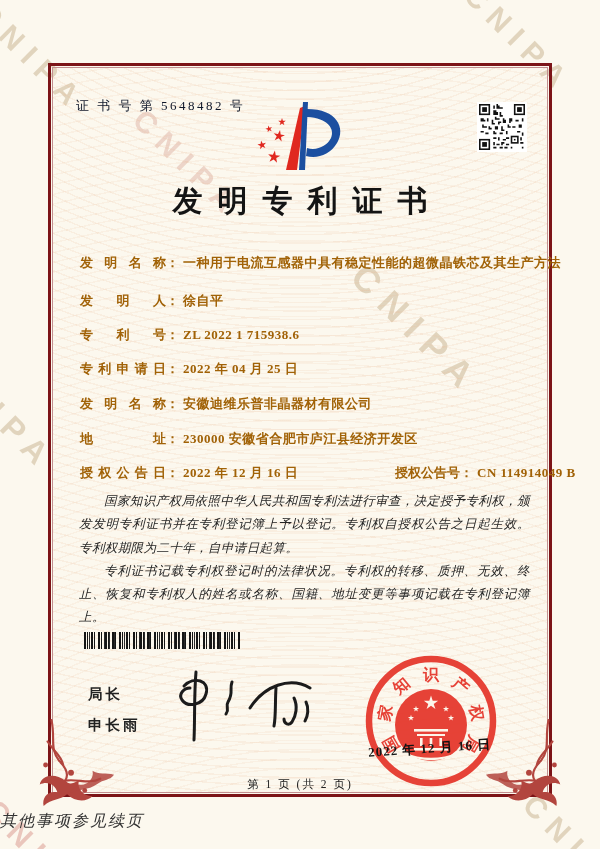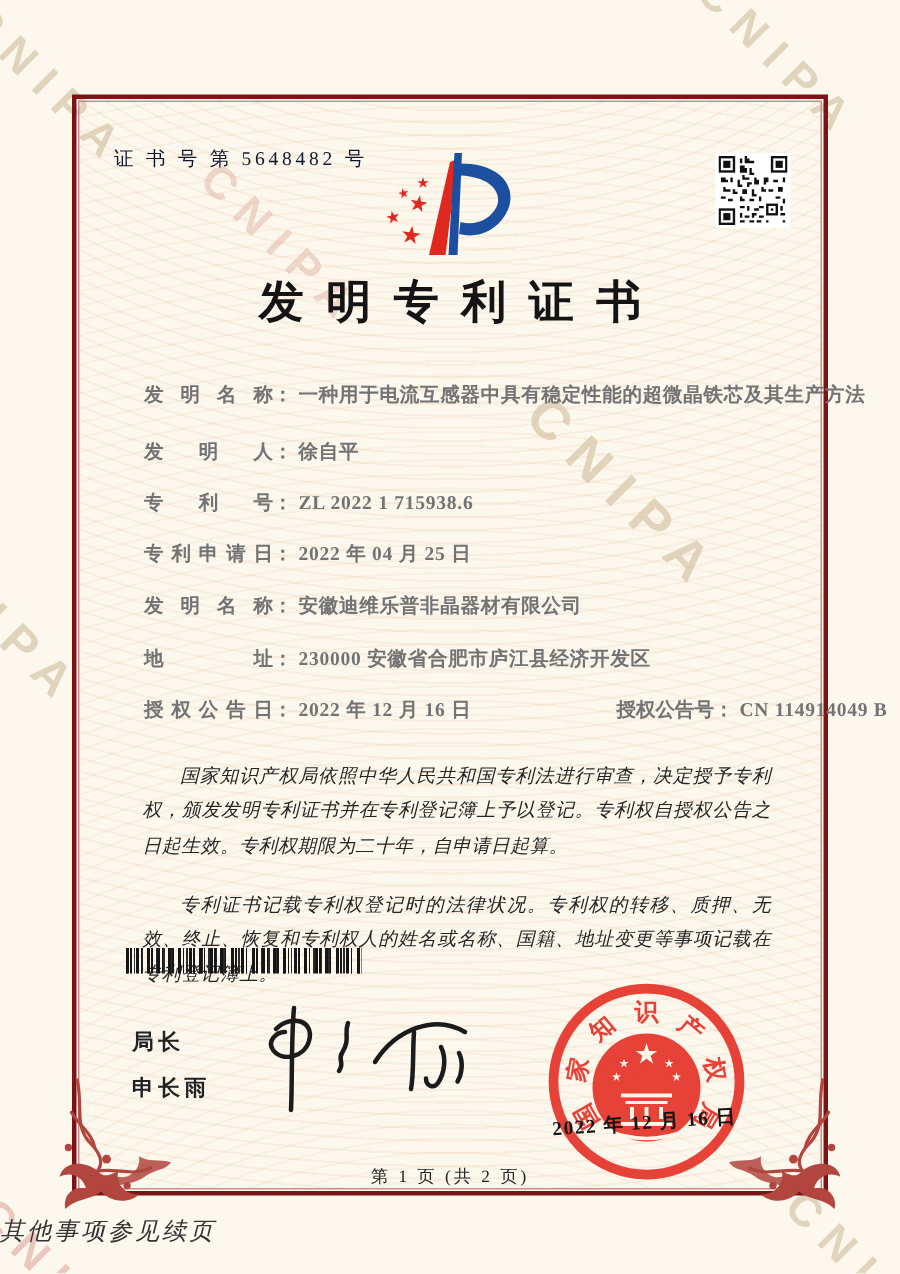--- a/index.html
+++ b/index.html
@@ -20,29 +20,29 @@
   .ornament{position:absolute;z-index:4;}
 
   .layer{position:absolute;left:0;top:0;width:600px;height:849px;z-index:3;}
 
   .cert-no{position:absolute;left:76px;top:97px;font-size:13px;letter-spacing:2.5px;color:#0f172a;}
   .logo{position:absolute;left:243px;top:96px;}
   .qr{position:absolute;left:477px;top:102px;width:50px;height:50px;background:#fff;padding:2px;box-sizing:border-box;}
   .title{position:absolute;left:0;right:0;top:181px;text-align:center;font-size:30px;font-weight:700;
          letter-spacing:15px;text-indent:15px;color:#141414;}
 
-  .field-row{position:absolute;left:96px;font-size:13px;font-weight:600;color:#737373;white-space:nowrap;}
+  .field-row{position:absolute;left:80px;font-size:13px;font-weight:600;color:#a16207;white-space:nowrap;}
   .flabel{display:inline-block;width:86px;text-align:justify;text-align-last:justify;vertical-align:top;}
   .colon{display:inline-block;margin-right:4px;}
   .fvalue{letter-spacing:.5px;}
   .extra-pair{position:absolute;left:315px;top:0;}
 
   .paras{position:absolute;left:79px;top:490px;width:451px;font-size:12.5px;line-height:1.86;
          font-style:italic;color:#252525;text-align:justify;letter-spacing:.4px;}
-  .paras p{margin:16px;text-indent:2em;}
+  .paras p{margin:0;text-indent:2em;}
 
   .barcode{position:absolute;left:84px;top:632px;width:157px;height:17px;
      background-image:
        repeating-linear-gradient(90deg,#151515 0 2px,rgba(0,0,0,0) 2px 3px,#151515 3px 4px,rgba(0,0,0,0) 4px 7px),
        repeating-linear-gradient(90deg,#2a2a2a 0 1px,rgba(0,0,0,0) 1px 5px);}
 
   .signer{position:absolute;left:88px;font-family:"Liberation Sans","DejaVu Sans",sans-serif;
           font-size:14.5px;font-weight:700;letter-spacing:3px;color:#222;}
   .signer-title{top:685px;} .signer-name{top:716px;}
   .signature{position:absolute;left:172px;top:664px;}

